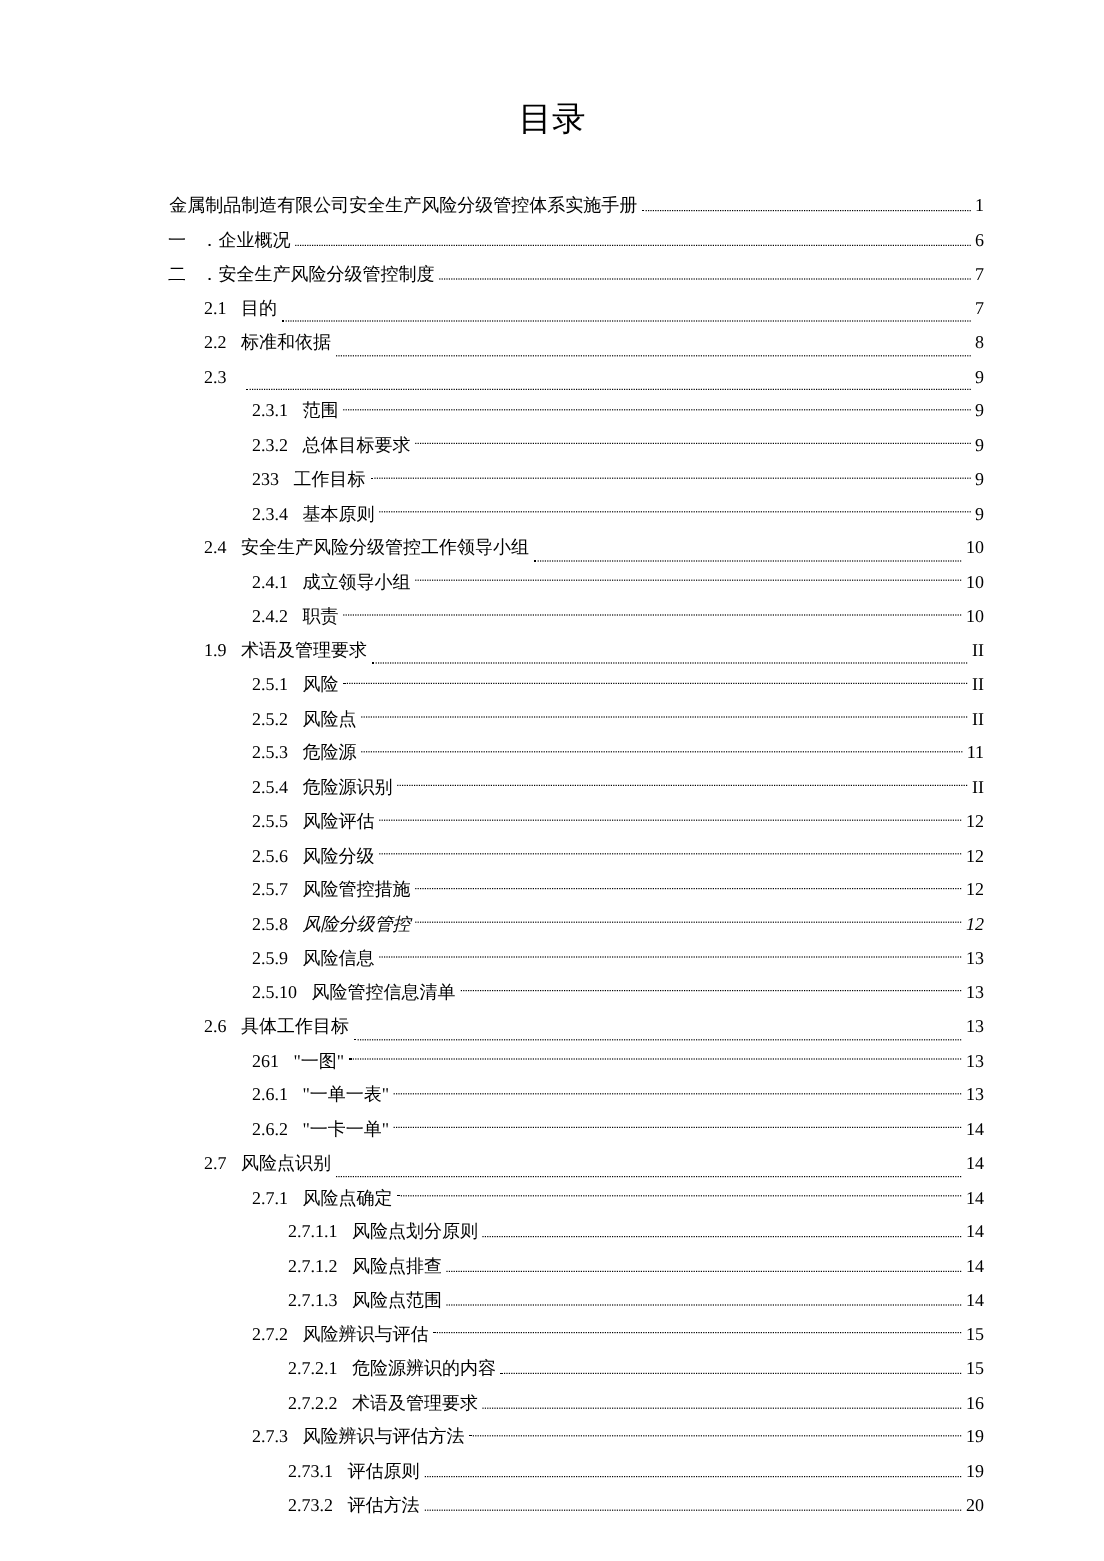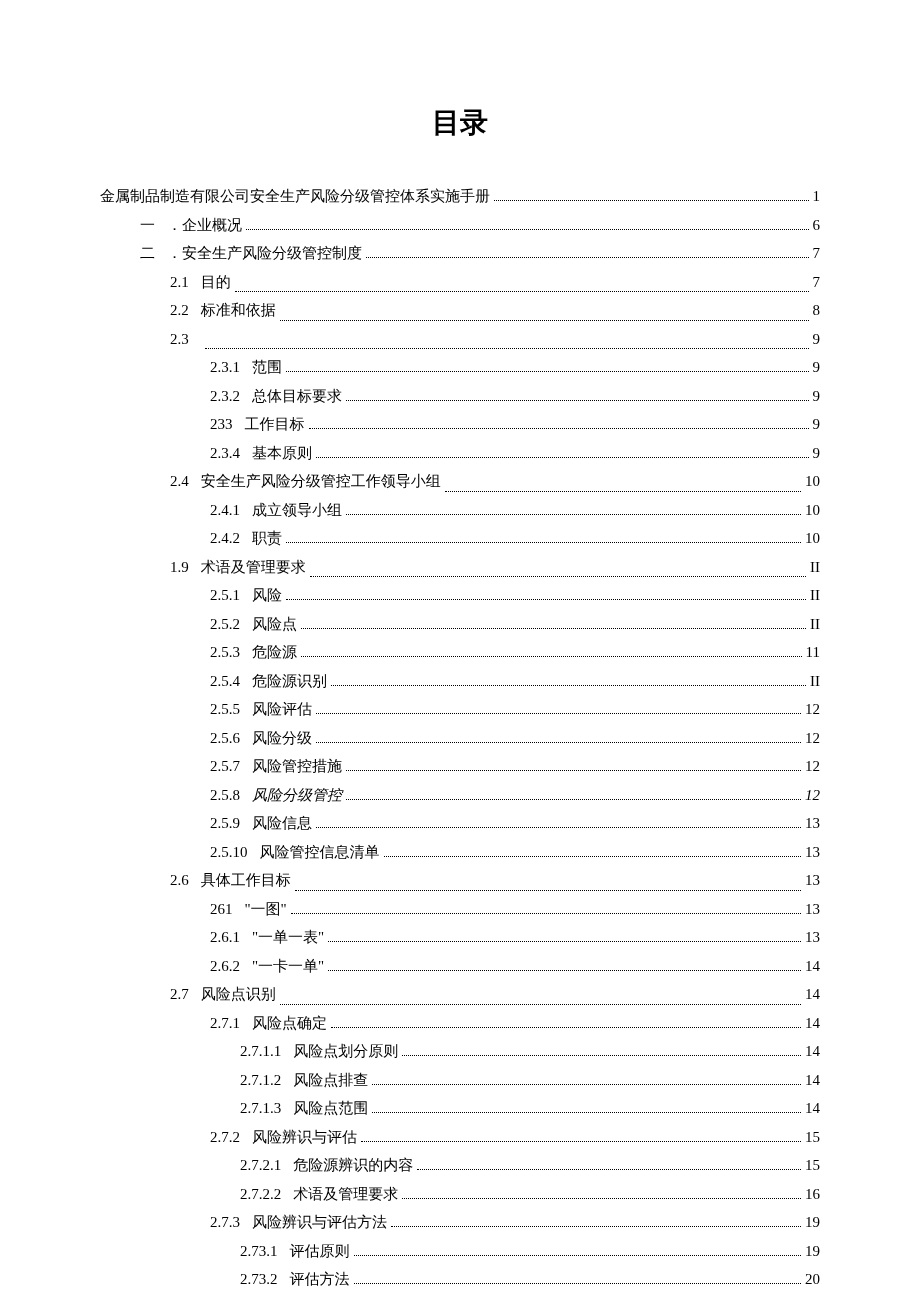--- a/index.html
+++ b/index.html
@@ -8,23 +8,22 @@
       margin: 0;
       padding: 80px 100px;
       font-size: 15px;
       color: #000;
       width: 920px;
       box-sizing: border-box;
     }
     .title {
       text-align: center;
       font-size: 28px;
-      font-weight: bold;
+      font-weight: normal;
       margin-bottom: 40px;
-      margin-top: 24px;
     }
     .toc-entry {
       display: flex;
       align-items: baseline;
       line-height: 1.9;
       white-space: nowrap;
     }
     .toc-num {
       margin-right: 12px;
       flex-shrink: 0;
@@ -34,24 +33,24 @@
     }
     .toc-dots {
       flex: 1;
       border-bottom: 1.5px dotted #000;
       margin: 0 4px 4px 4px;
       min-width: 10px;
     }
     .toc-page {
       flex-shrink: 0;
     }
-    .indent-0 { padding-left: 0; }
+    .indent-0 { padding-left: 0; margin-left: 41px; }
     .indent-1 { padding-left: 40px; }
     .indent-2 { padding-left: 70px; align-items: flex-end; }
-    .indent-3 { padding-left: 110px; }
+    .indent-3 { padding-left: 110px; align-items: center; }
     .indent-4 { padding-left: 140px; justify-content: space-between; }
     .italic { font-style: italic; }
   </style>
 </head>
 <body>
 
 <div class="title">目录</div>
 
 <div id="toc-container">
     <div class="toc-entry indent-0">

